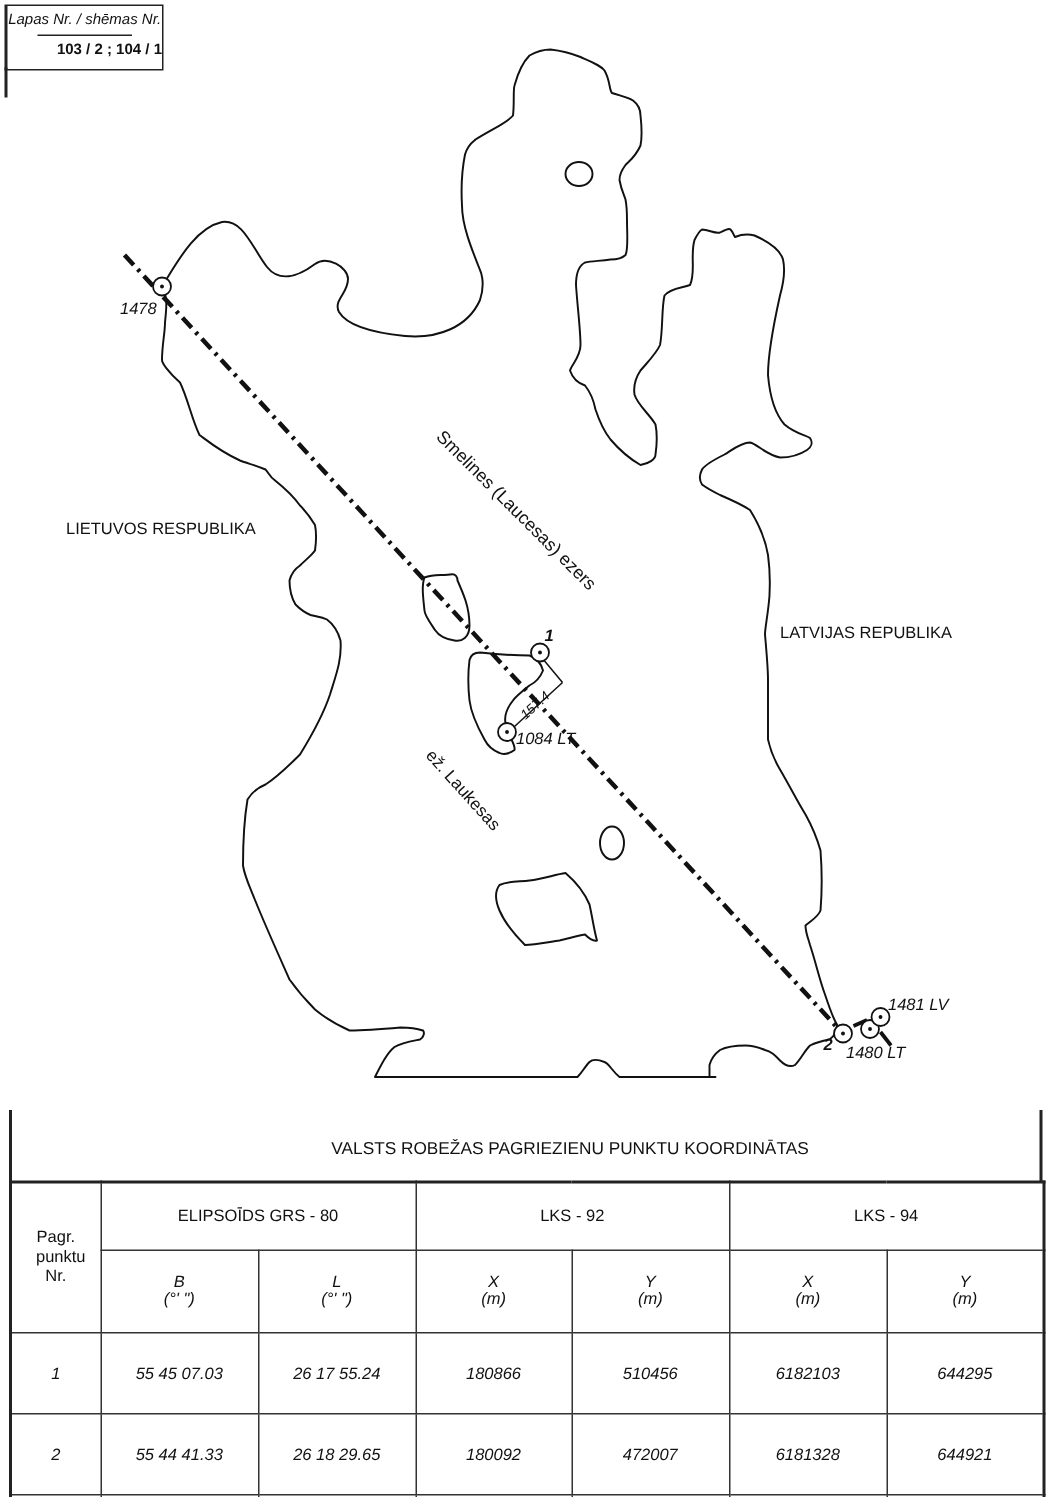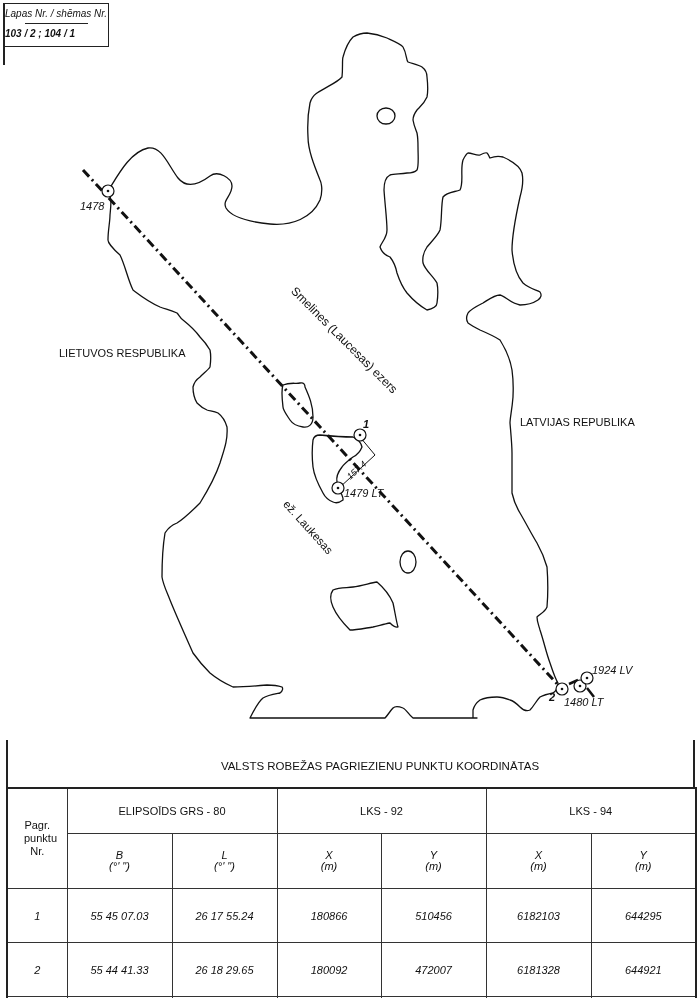--- a/index.html
+++ b/index.html
@@ -1,24 +1,24 @@
 <!DOCTYPE html>
 <html><head>
 <meta charset="utf-8">
 <style>
   html, body { margin:0; padding:0; background:#fff; }
   body { width:700px; height:998px; position:relative; overflow:hidden;
          font-family:"Liberation Sans", sans-serif; color:#111; }
   #sheet-box { position:absolute; left:3px; top:3px; width:103px; height:42px;
          border:1px solid #222; border-left:2px solid #222; background:#fff; }
-  #sheet-box .lbl { position:absolute; left:0; right:0; top:4px; text-align:left;
+  #sheet-box .lbl { position:absolute; left:0; right:0; top:4px; text-align:center;
          font-size:10px; font-style:italic; }
   #sheet-box .rule { position:absolute; left:20px; right:20px; top:19px; border-top:1px solid #222; }
-  #sheet-box .val { position:absolute; left:0; right:0; top:24px; text-align:left;
-         font-size:10px; font-style:italic; font-weight:bold; }
+  #sheet-box .val { position:absolute; left:0; right:0; top:24px; text-align:right;
+         font-size:10px; font-weight:bold; }
   #frame-left { position:absolute; left:3px; top:45px; height:20px; border-left:2px solid #222; }
   svg#map { position:absolute; left:0; top:0; }
   .map-label { position:absolute; font-size:11px; white-space:nowrap; }
   .map-label.italic { font-style:italic; }
   .rot { transform-origin:0 0; }
   #table-title { position:absolute; left:0; width:696px; top:760px; text-align:center; font-size:11.5px;padding-left:32px; }
   #coord-table { position:absolute; left:6px; top:787px; width:689px; height:206px;
          border-collapse:collapse; border:2px solid #222; font-size:11px; table-layout:fixed; }
   #coord-table td, #coord-table th { border:1px solid #333; text-align:center; padding:16px; font-weight:normal; }
   #coord-table .h1 { height:22px; }
@@ -111,31 +111,31 @@
   <g fill="#111">
     <circle cx="108" cy="191" r="1.3"></circle>
     <circle cx="360" cy="435" r="1.3"></circle>
     <circle cx="338" cy="488" r="1.3"></circle>
     <circle cx="562" cy="689" r="1.3"></circle>
     <circle cx="580" cy="686" r="1.3"></circle>
     <circle cx="587" cy="678" r="1.3"></circle>
   </g>
 </svg>
 
-<div class="map-label" style="left:59px;top:347px;">LIETUVOS RESPUBLIKA</div>
+<div class="map-label" style="left:44px;top:347px;">LIETUVOS RESPUBLIKA</div>
 <div class="map-label" style="left:520px;top:416px;">LATVIJAS REPUBLIKA</div>
 <div class="map-label rot" style="left:298px;top:284px;font-size:12px;transform:rotate(45deg);">Smelines (Laucesas) ezers</div>
 <div class="map-label rot" style="left:290px;top:498px;font-size:11.5px;transform:rotate(48deg);">ež. Laukesas</div>
 
 <div class="map-label italic" style="left:80px;top:200px;">1478</div>
 <div class="map-label italic" style="left:363px;top:418px;font-weight:bold;">1</div>
-<div class="map-label italic" style="left:344px;top:487px;">1479 LT</div>
+<div class="map-label italic" style="left:344px;top:487px;">1084 LT</div>
 <div class="map-label italic" style="left:549px;top:691px;font-weight:bold;">2</div>
 <div class="map-label italic" style="left:564px;top:696px;">1480 LT</div>
-<div class="map-label italic" style="left:592px;top:664px;">1924 LV</div>
+<div class="map-label italic" style="left:592px;top:664px;">1481 LV</div>
 <div class="map-label italic rot" style="left:345px;top:474px;font-size:9px;transform:rotate(-42deg);">157.4</div>
 
 <div id="frame-table-left"></div>
 <div id="frame-table-right"></div>
 <div id="table-title">VALSTS ROBEŽAS PAGRIEZIENU PUNKTU KOORDINĀTAS</div>
 
 <table id="coord-table">
   <colgroup>
     <col style="width:60px">
       <col style="width:105px">

